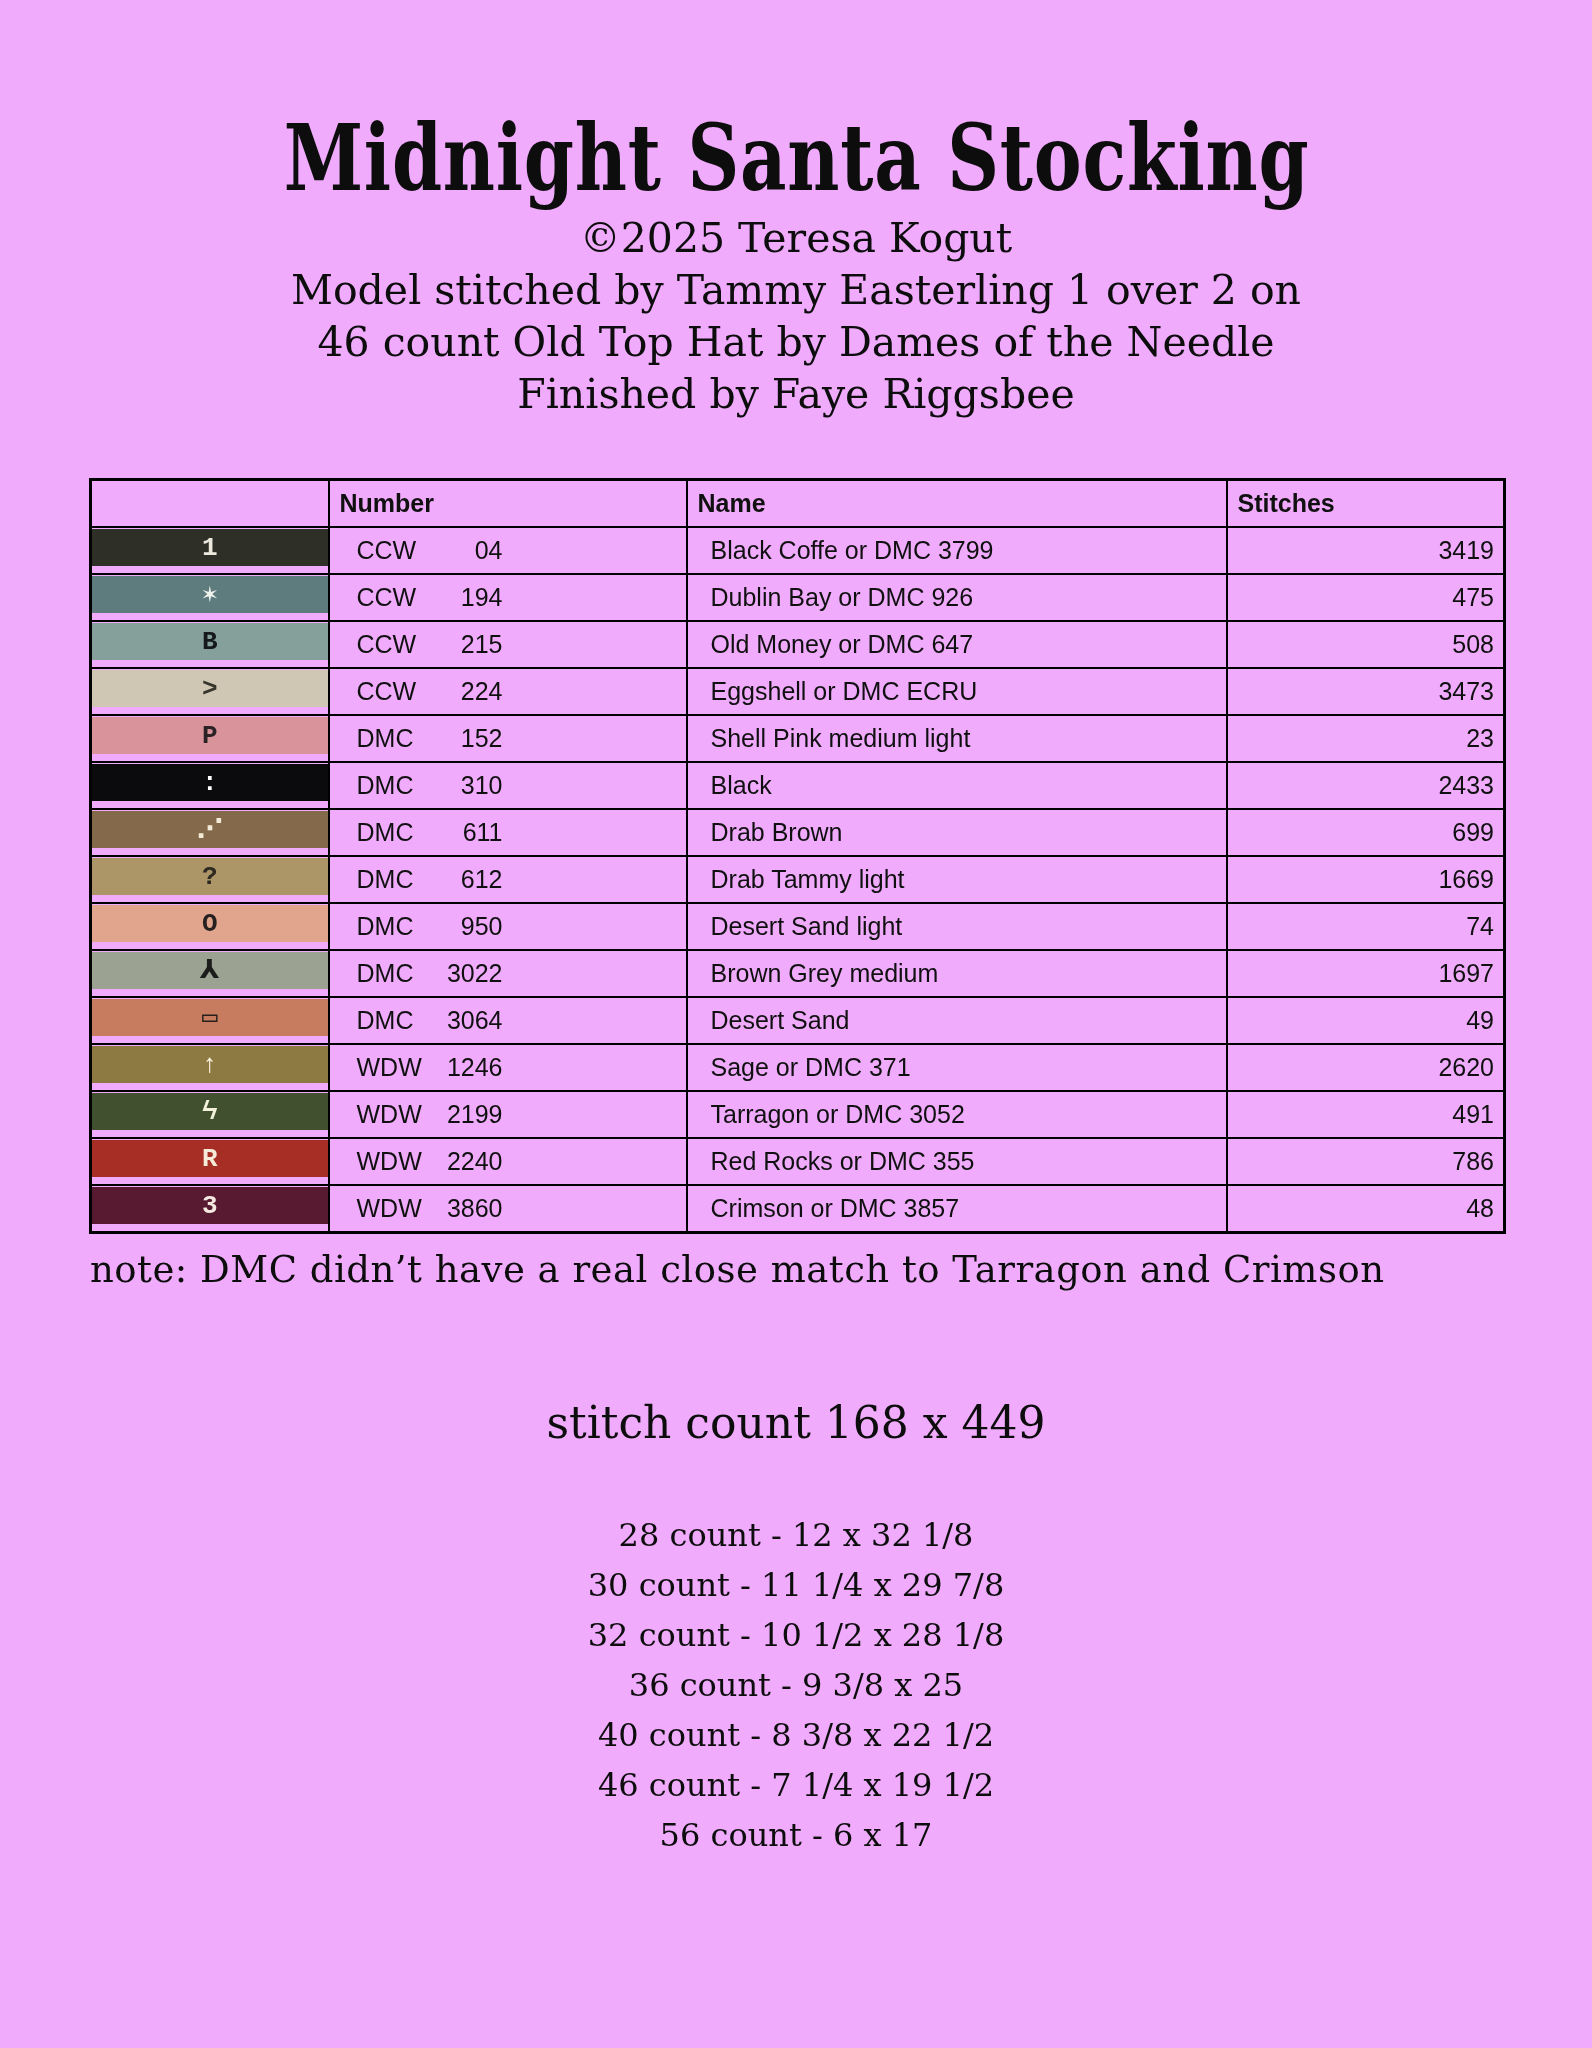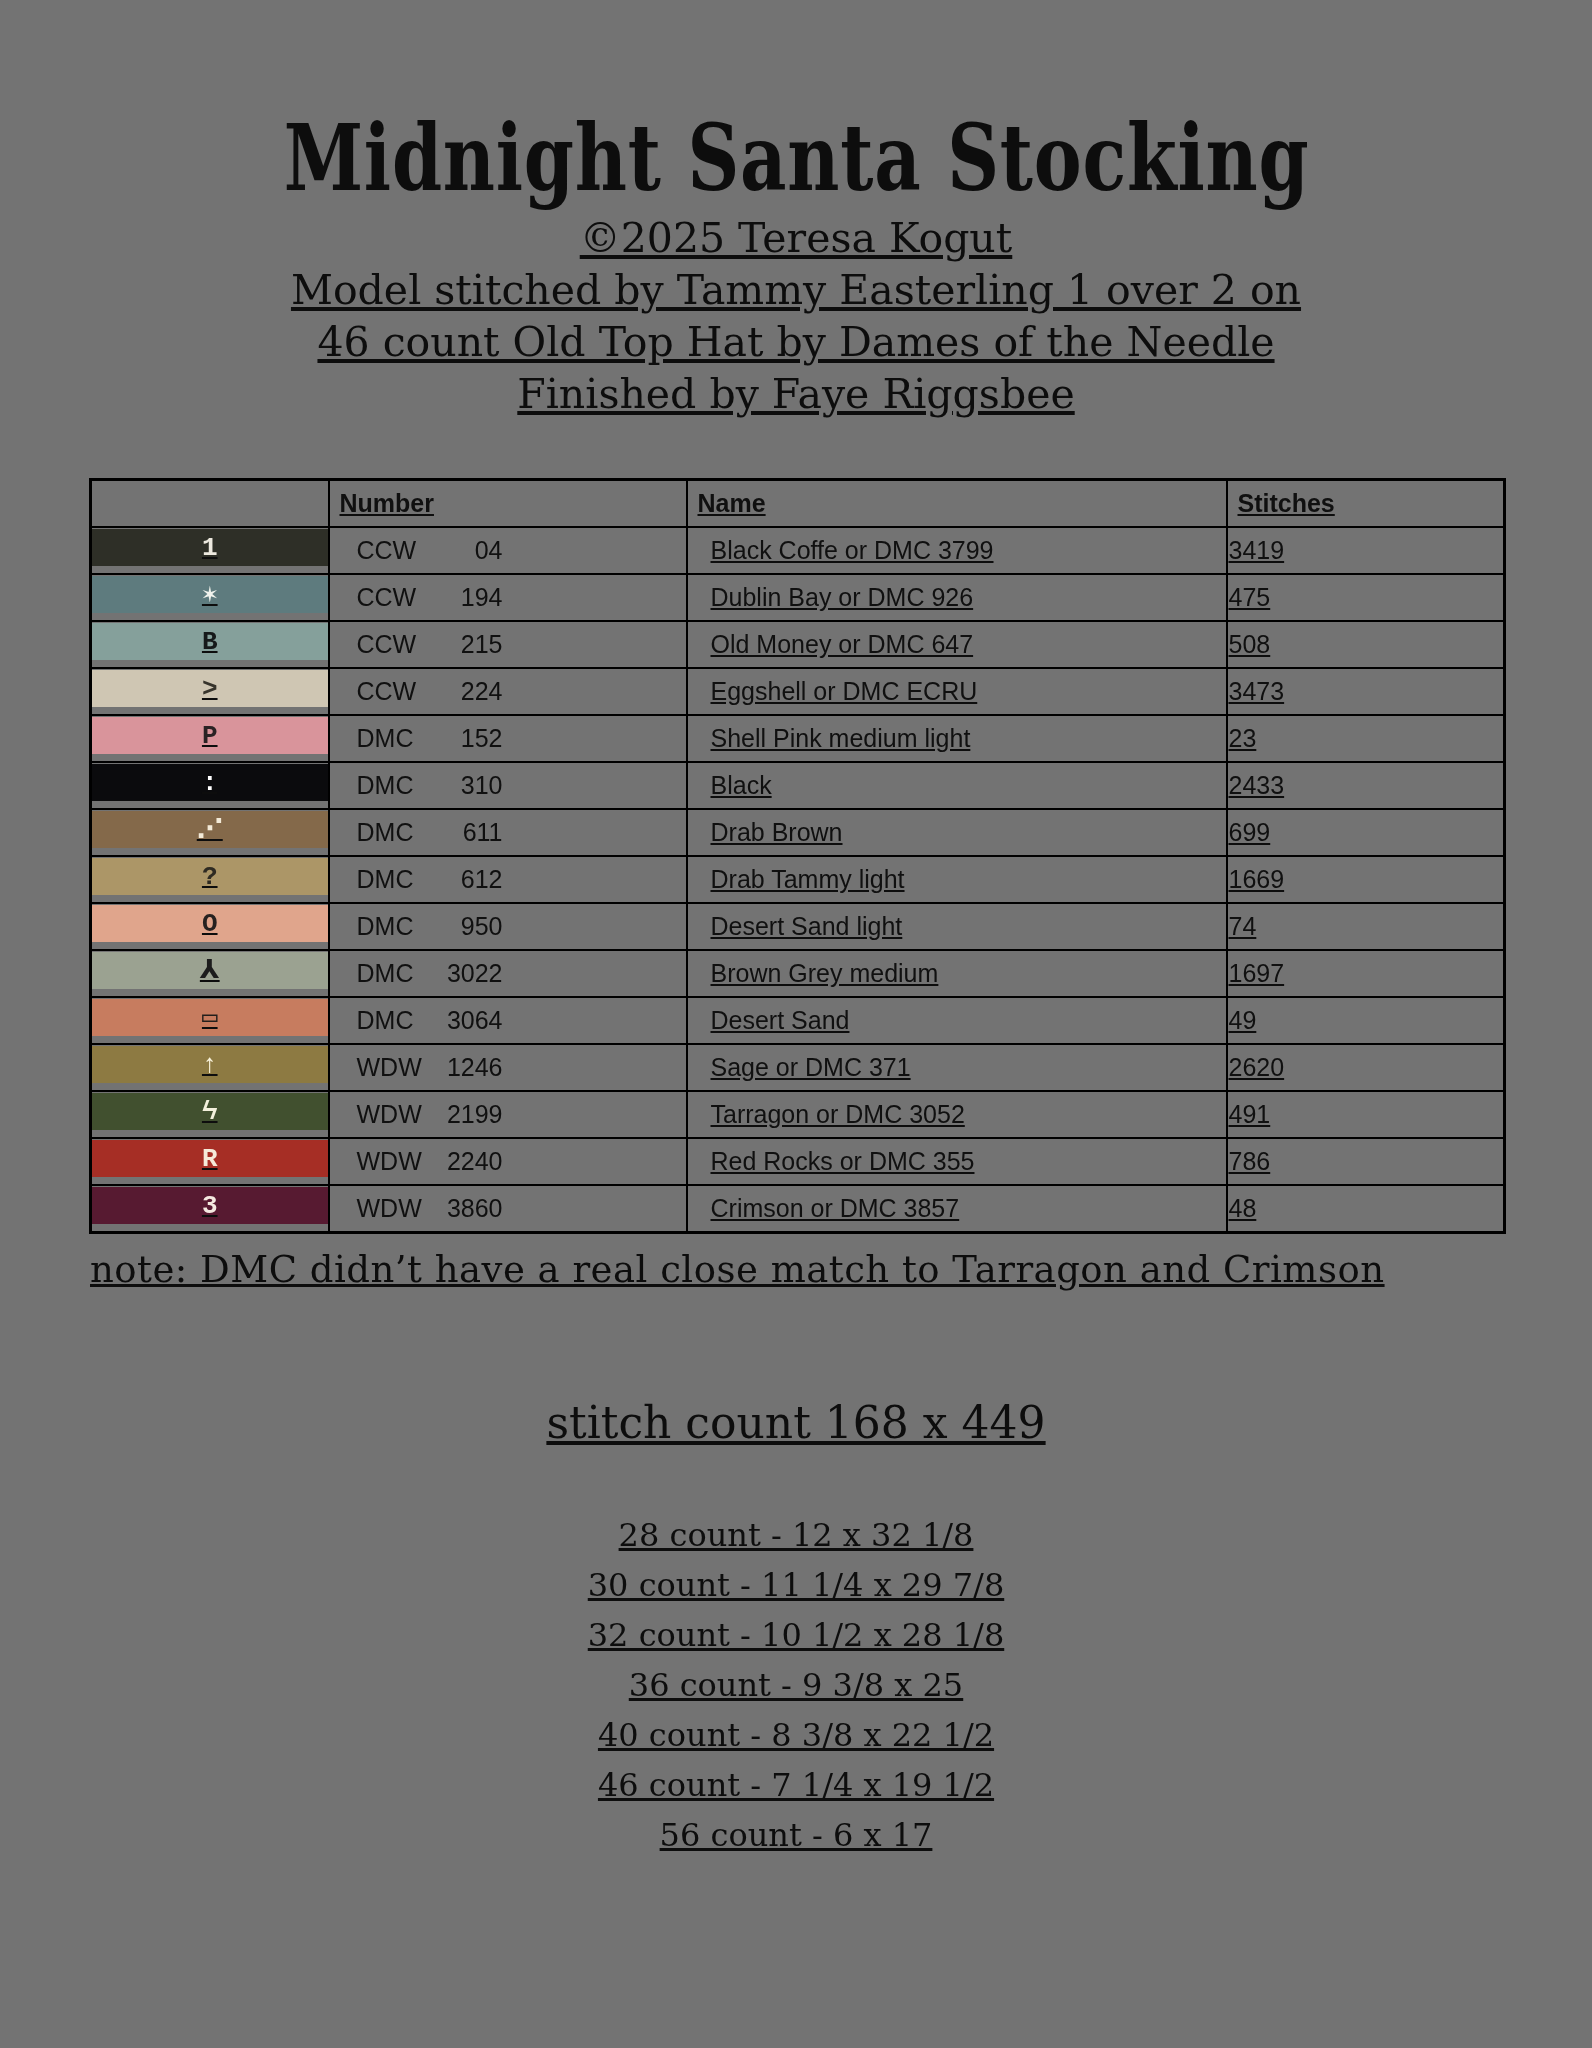--- a/index.html
+++ b/index.html
@@ -1,24 +1,23 @@
 <!DOCTYPE html>
 <html><head>
 <meta charset="utf-8">
 <style>
   html,body{margin:0;padding:0;background:#e8e8e8;}
   .page{
     position:relative;
     width:1592px;height:2048px;
-    background:#737373;
+    background:#f0abfc;
     margin:0 auto;
     overflow:hidden;
     font-family:"DejaVu Serif", serif;
     color:#0d0d0d;
-    text-decoration:underline;
   }
   .title{
     margin:112px 0 0 0;
     text-align:center;
     font-size:92px;
     font-weight:bold;
     letter-spacing:1px;
     line-height:1.0;
   }
   .title-inner{
@@ -67,21 +66,21 @@
   .sym{
     font-family:"Liberation Mono","DejaVu Sans Mono","DejaVu Sans",monospace;
     font-weight:bold;
     font-size:26px;
     line-height:1;
   }
   td.c-num{padding-left:27px;height:43px;}
   .brand{display:inline-block;width:74px;}
   .code{display:inline-block;width:72px;text-align:right;}
   td.c-name{padding-left:23px;height:43px;}
-  td.c-st{text-align:left;padding-right:9px;height:43px;}
+  td.c-st{text-align:right;padding-right:9px;height:43px;}
   
   .note{
     margin:14px 0 0 90px;
     font-size:37px;
     letter-spacing:0.5px;
   }
   .stitch-count{
     margin-top:106px;
     text-align:center;
     font-size:44px;

